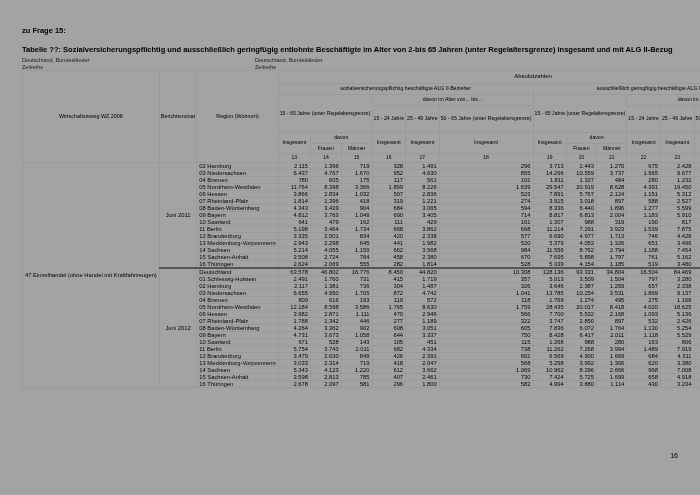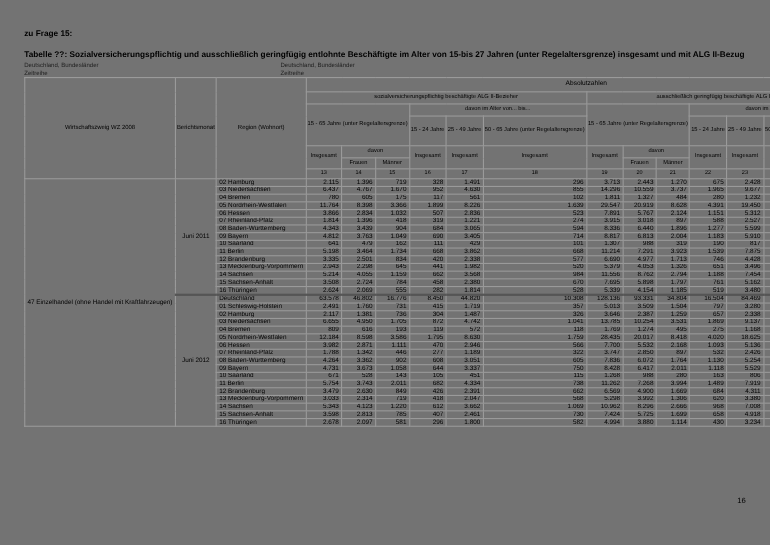--- a/index.html
+++ b/index.html
@@ -1,17 +1,17 @@
 <!DOCTYPE html>
 <html><head>
 <meta charset="utf-8">
 <style>
   html,body{margin:0;padding:0;background:#fff;width:700px;height:495px;overflow:hidden;
     font-family:"Liberation Sans","DejaVu Sans",sans-serif;color:#000;}
-  .page{position:relative;width:700px;height:495px;background:#737373;}
+  .page{position:relative;width:700px;height:495px;background:#a3a3a3;}
   .frage{position:absolute;left:22px;top:26px;font-size:7.5px;font-weight:bold;}
   .title{position:absolute;left:22px;top:45px;font-size:7.5px;font-weight:bold;width:660px;}
   .sub{position:absolute;font-size:5.5px;line-height:6.5px;color:#222;}
   .sub.left{left:22px;top:57px;}
   .sub.mid{left:255px;top:57px;}
   .pagenum{position:absolute;right:22px;top:452px;font-size:7px;}
   table.main{position:absolute;left:22px;top:70px;border-collapse:collapse;table-layout:fixed;
     border:1px solid #555;}
   table.main th, table.main td{border:1px solid #9a9a9a;overflow:hidden;white-space:nowrap;}
   thead th{font-weight:normal;text-align:center;vertical-align:middle;font-size:5.2px;
@@ -29,21 +29,21 @@
   td.monat{text-align:center;vertical-align:middle;font-size:5.8px;white-space:normal;padding:0 1px;}
   td.wz{text-align:center;vertical-align:middle;font-size:5.8px;line-height:6.5px;
     white-space:normal;word-wrap:break-word;padding:0 2px;}
   tr.block-start td{border-top:2px solid #555;}
 </style>
 </head>
 <body>
 
 <div class="page">
   <div class="frage">zu Frage 15:</div>
-  <div class="title">Tabelle ??: Sozialversicherungspflichtig und ausschließlich geringfügig entlohnte Beschäftigte im Alter von 15-bis 27 Jahren (unter Regelaltersgrenze) insgesamt und mit ALG II-Bezug</div>
+  <div class="title">Tabelle ??: Sozialversicherungspflichtig und ausschließlich geringfügig entlohnte Beschäftigte im Alter von 2-bis 65 Jahren (unter Regelaltersgrenze) insgesamt und mit ALG II-Bezug</div>
   <div class="sub left">
     <div>Deutschland, Bundesländer</div>
     <div>Zeitreihe</div>
   </div>
   <div class="sub mid">
     <div>Deutschland, Bundesländer</div>
     <div>Zeitreihe</div>
   </div>
 
   <table class="main">

